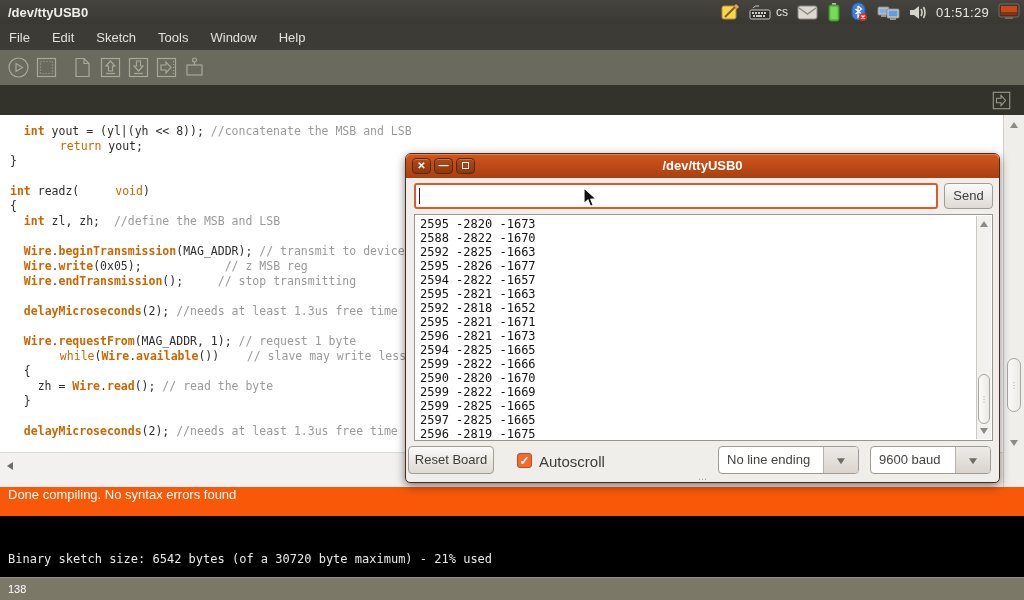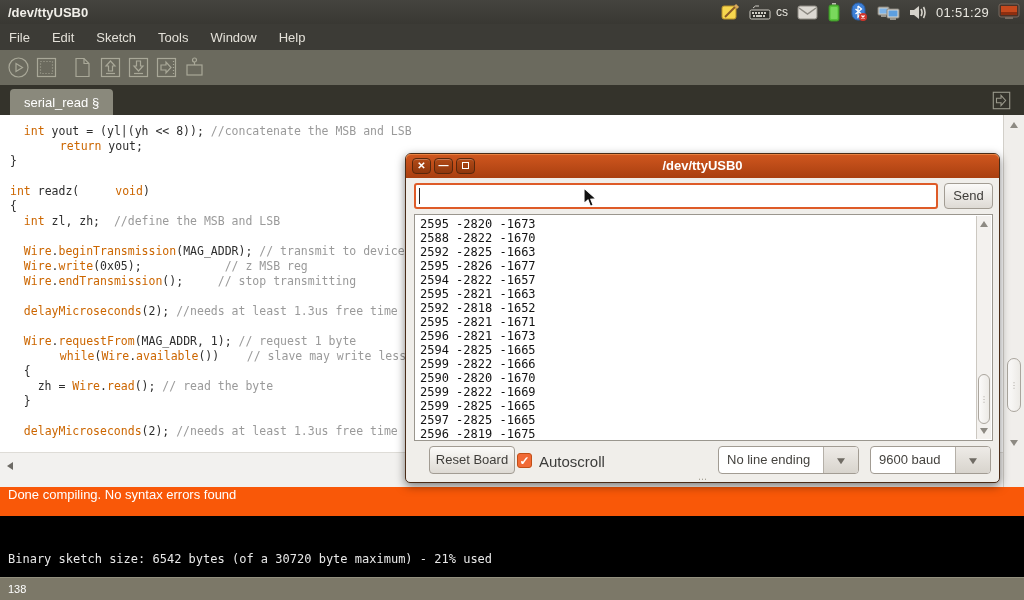--- a/index.html
+++ b/index.html
@@ -35,21 +35,21 @@
     display:flex; align-items:center; }
   .tab-menu-btn { position:absolute; right:12px; top:5px; width:21px; height:21px; }
   .tab-menu-btn svg { stroke:#9b9a8c; fill:none; stroke-width:1.2; }
 
   
   .editor { position:absolute; left:0; top:115px; width:1003px; height:337px;
     background:#fff; padding:9px 0 0 10px; overflow:hidden; }
   .code-line { height:15px; line-height:15px; white-space:pre;
     font-family:"DejaVu Sans Mono", monospace; font-size:11.5px; color:#2e2e2e; }
   .sp { color:#2e2e2e; }
-  .sk { color:#cc6600; font-weight:normal; }
+  .sk { color:#cc6600; font-weight:bold; }
   .sw { color:#cc6600;margin-left:36px; }
   .sc { color:#9a9a9a; }
 
   
   .hscroll-strip { position:absolute; left:0; top:452px; width:1003px; height:35px;
     background:#f2f1ef; border-top:1px solid #dedcd7; }
   .hscroll-left-arrow { position:absolute; left:7px; top:9px; width:0; height:0;
     border-top:4px solid transparent; border-bottom:4px solid transparent; border-right:6px solid #6d6b66; }
   .vscroll { position:absolute; left:1003px; top:115px; width:21px; height:372px;
     background:#f0eeeb; border-left:1px solid #d2cfc9; }
@@ -93,21 +93,21 @@
 
   .sm-input { position:absolute; left:8px; top:29px; width:524px; height:26px;
     background:#fff; border:2px solid #de5b28; border-radius:3px;
     font-size:13px; padding:0 5px; outline:none; color:#333; }
   .caret { position:absolute; left:419px; top:188px; width:1px; height:16px; background:#222; }
 
   .btn { background:linear-gradient(#fbfaf8,#dedad4); border:1px solid #a29c93;
     border-radius:4px; color:#3f3d3a; font-size:13px; text-align:center;
     font-family:"Liberation Sans", sans-serif; }
   .sm-send { position:absolute; left:538px; top:29px; width:49px; height:26px; line-height:24px; }
-  .sm-reset { position:absolute; left:23px; top:292px; width:86px; height:28px; line-height:26px; }
+  .sm-reset { position:absolute; left:2px; top:292px; width:86px; height:28px; line-height:26px; }
 
   .sm-textarea { position:absolute; left:8px; top:60px; width:579px; height:227px;
     background:#fff; border:1px solid #9a968e; }
   .sm-textarea pre { margin:0; padding:2px 5px; color:#111;
     font-family:"DejaVu Sans Mono", monospace; font-size:12px; line-height:14px; }
   .sm-scrollbar { position:absolute; top:1px; right:1px; bottom:1px; width:15px;
     background:#f3f1ee; border-left:1px solid #ccc8c1; }
   .sm-scrollbar .arr-up { left:3px; top:5px; }
   .sm-scrollbar .arr-down { left:3px; bottom:5px; }
   .sm-thumb { position:absolute; left:1px; top:158px; width:12px; height:50px;
@@ -266,23 +266,20 @@
     <span class="tbtn">
       <svg width="23" height="23" viewBox="0 0 23 23">
           <circle cx="11.5" cy="4" r="2"></circle>
           <line x1="11.5" y1="6" x2="11.5" y2="9"></line>
           <rect x="4" y="9" width="15" height="10"></rect>
         </svg>
     </span>
   </div>
 
   <div class="tabbar">
-    <div class="tab">
-      <span>serial_read §</span>
-    </div>
     <span class="tab-menu-btn">
       <svg width="21" height="21" viewBox="0 0 23 23">
           <rect x="2.5" y="2.5" width="18" height="18"></rect>
           <path d="M6 9 H11 V6 L16 11.5 L11 17 V14 H6 Z"></path>
         </svg>
     </span>
   </div>
 
   <div class="editor">
       <div class="code-line"><span class="sp">  </span><span class="sk">int</span><span class="sp"> yout = (yl|(yh &lt;&lt; 8)); </span><span class="sc">//concatenate the MSB and LSB</span></div>

